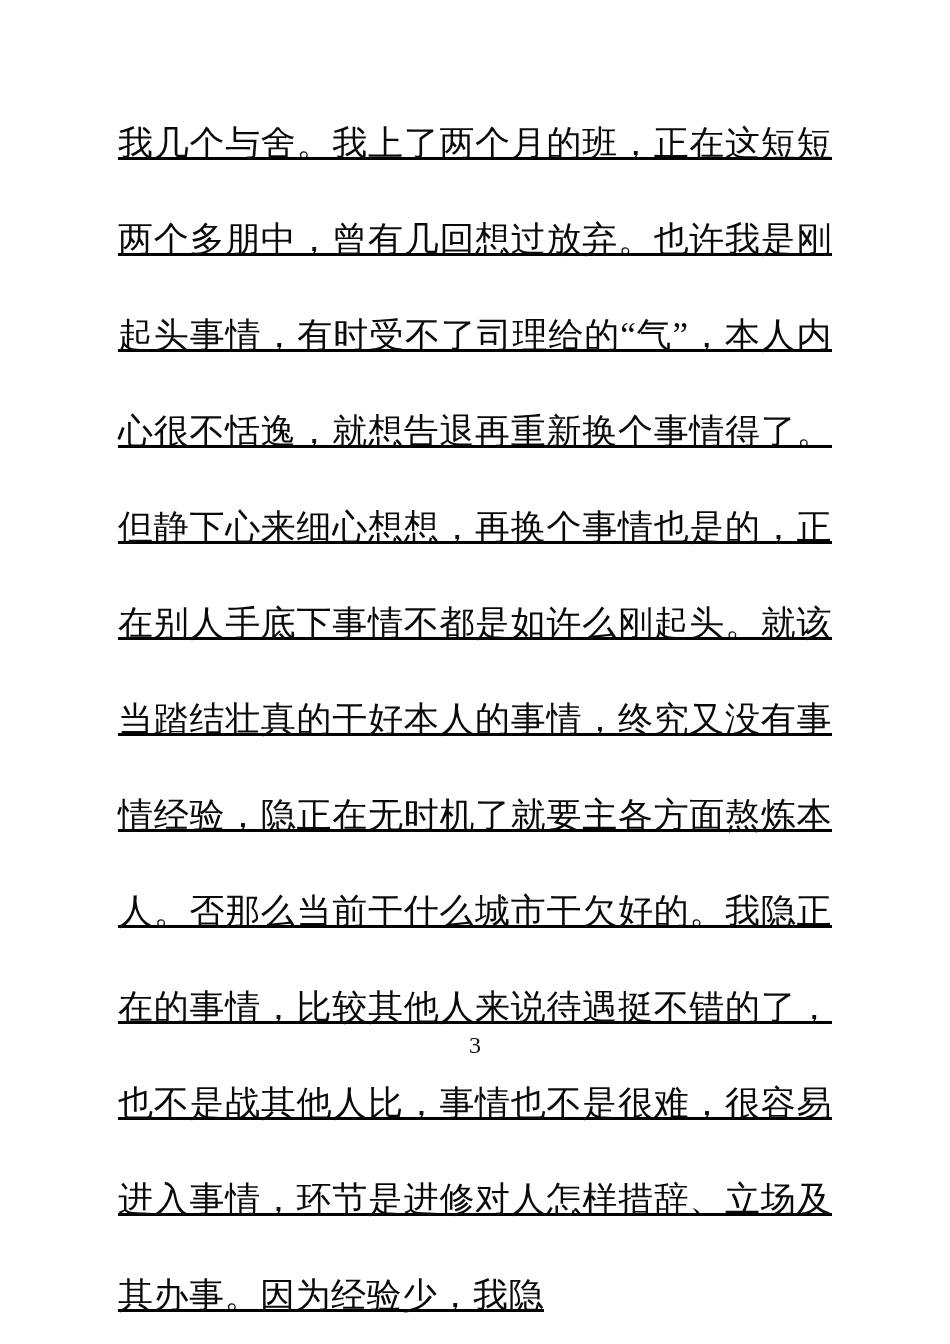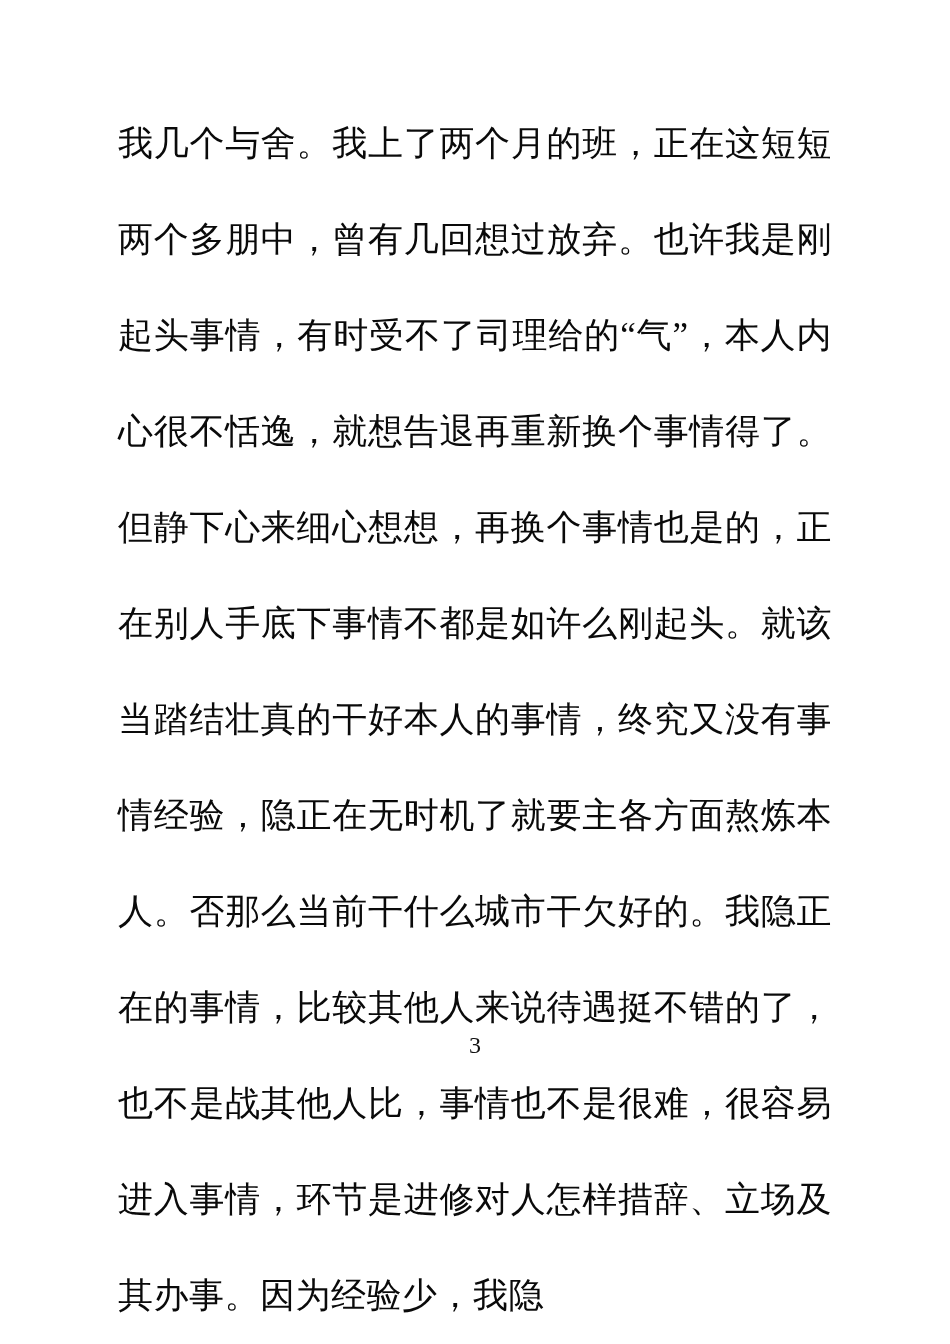--- a/index.html
+++ b/index.html
@@ -15,20 +15,21 @@
     position: relative;
     overflow: hidden;
   }
   .page {
     position: relative;
     width: 950px;
     height: 1101px;
     box-sizing: border-box;
     padding: 96px 118px 0 118px;
     background: #ffffff;
+    text-decoration: underline;
   }
   .doc-body {
     font-size: 35px;
     line-height: 96px;
     letter-spacing: 0.5px;
     text-align: justify;
     text-justify: inter-ideograph;
     color: #0a0a0a;
   }
   .doc-body p {

